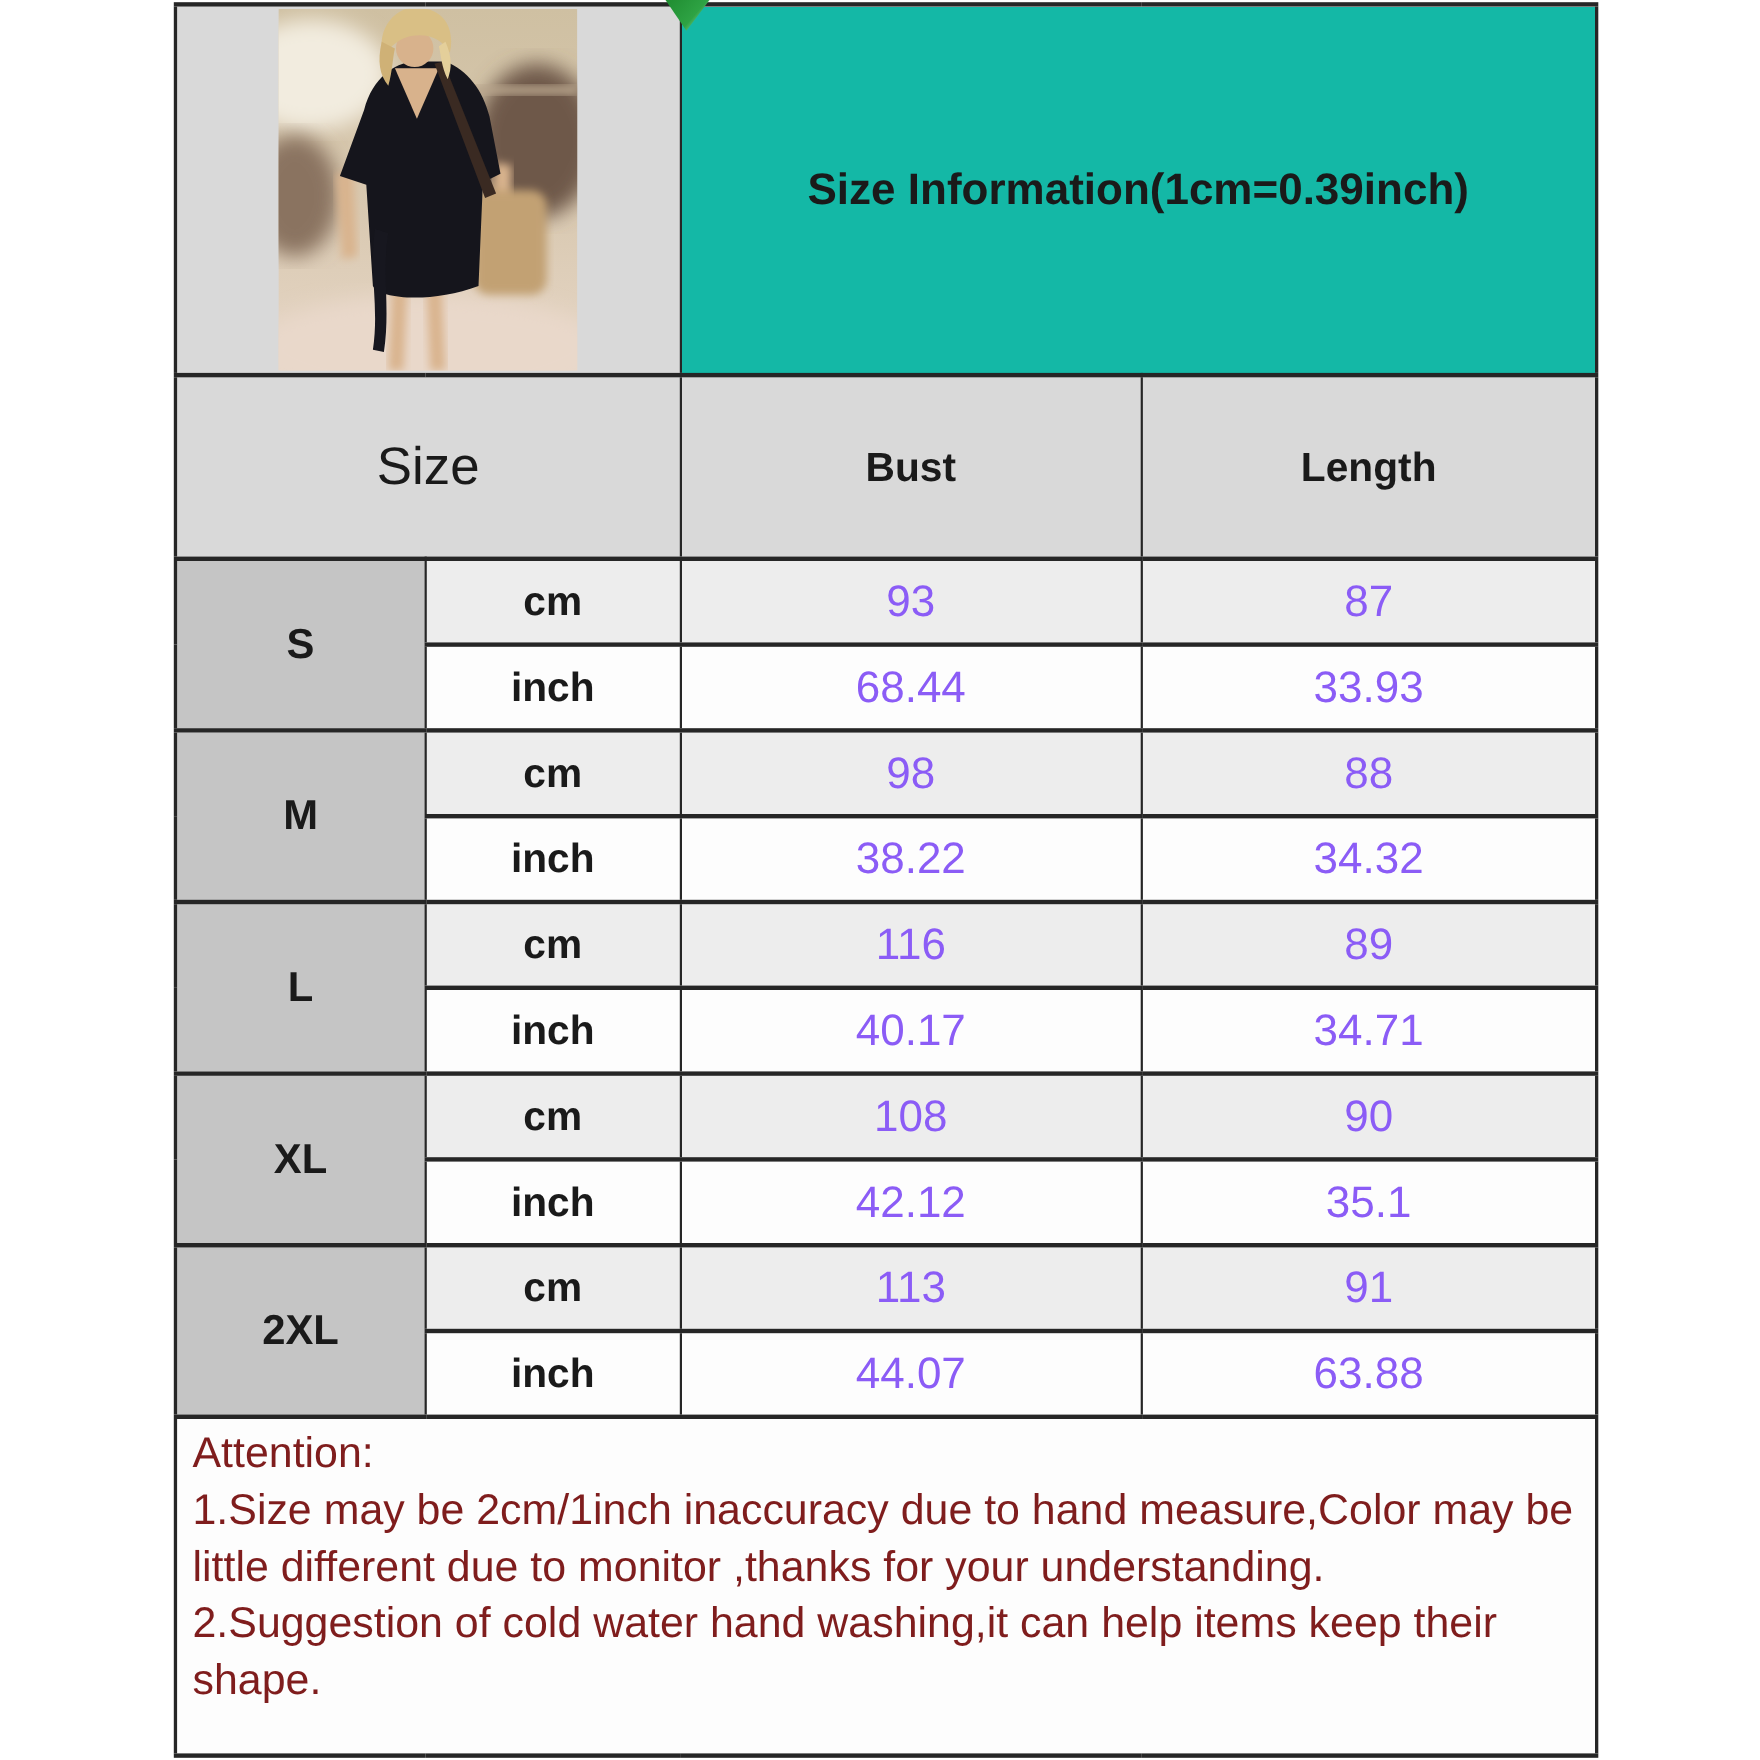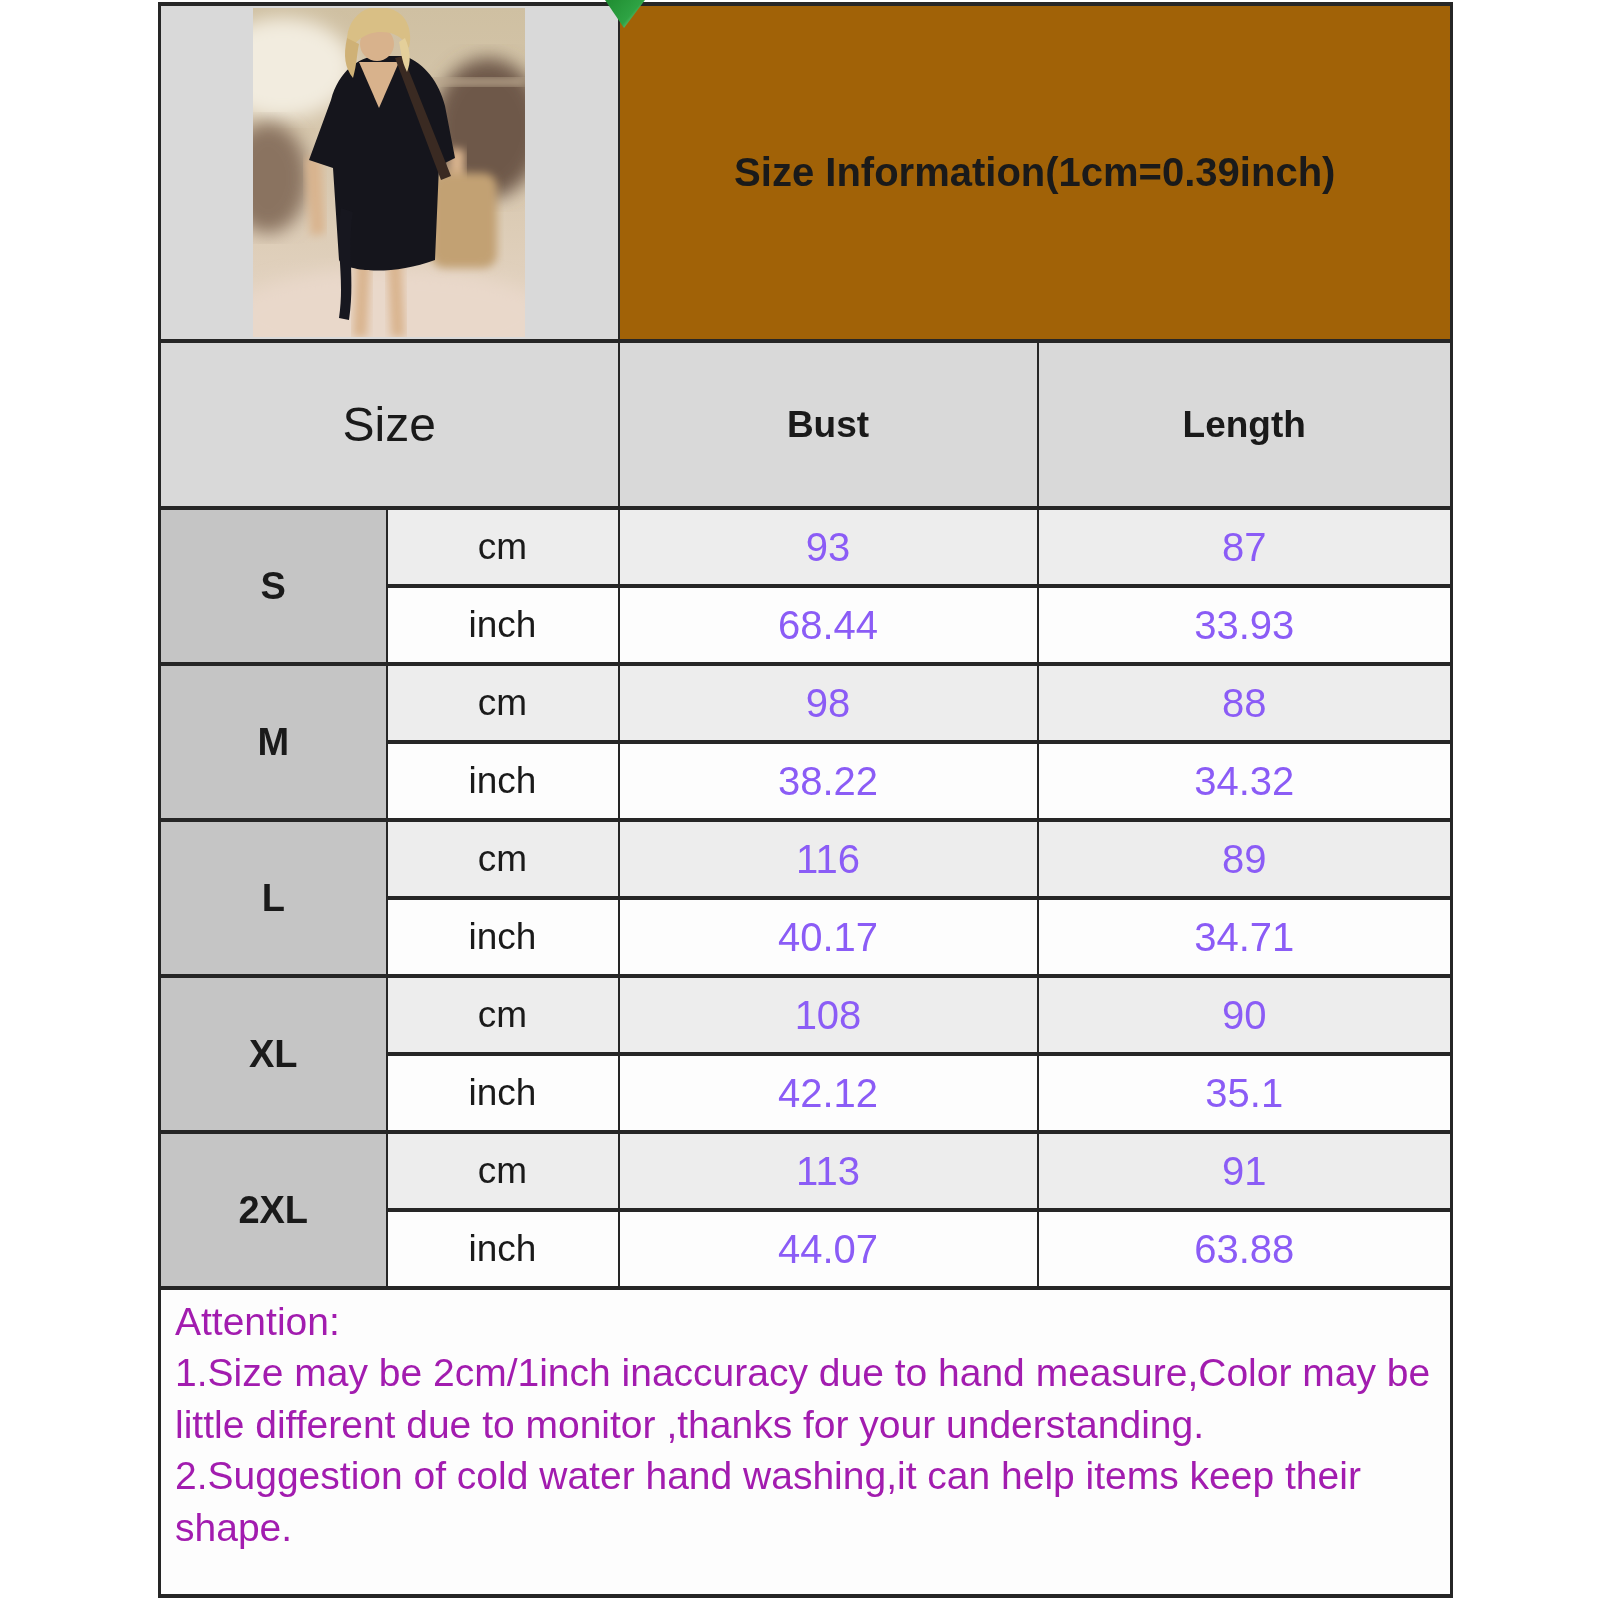--- a/index.html
+++ b/index.html
@@ -31,40 +31,40 @@
     overflow: hidden;
   }
   table.size-table { border: 3px solid #262626; }
 
   tr.photo-row   { height: 335px; }
   tr.header-row  { height: 167px; }
   tr.data-row    { height: 78px; }
   tr.attention-row { height: 308px; }
 
   td.photo-cell { background: #d9d9d9; padding: 2px 0; }
-  td.title-cell { background: #a16207; }
+  td.title-cell { background: #14b8a6; }
   .title-text { font-weight: bold; font-size: 40px; letter-spacing: 0px; }
 
   td.size-head { background: #d9d9d9; font-weight: normal; font-size: 48px; }
   td.col-head  { background: #d9d9d9; font-weight: bold; font-size: 37px; }
 
   td.size-label { background: #c5c5c5; font-weight: bold; font-size: 38px; }
   tr.cm-row  td.unit, tr.cm-row  td.val  { background: #ededed; }
   tr.inch-row td.unit, tr.inch-row td.val { background: #fdfdfd; }
-  td.unit { font-weight: normal; font-size: 37px; }
+  td.unit { font-weight: bold; font-size: 37px; }
   td.val  { font-weight: normal; font-size: 40px; color: #8b5cf6; }
 
   td.attention-cell {
     background: #fdfdfd;
     text-align: left;
     vertical-align: top;
     padding: 6px 14px;
     font-size: 39px;
     line-height: 1.32;
-    color: #a21caf;
+    color: #7f1d1d;
   }
 
   .photo-box {
     width: 272px; height: 329px;
     margin: 0 auto;
     position: relative;
     overflow: hidden;
   }
   .photo-box svg { display: block; }
 

